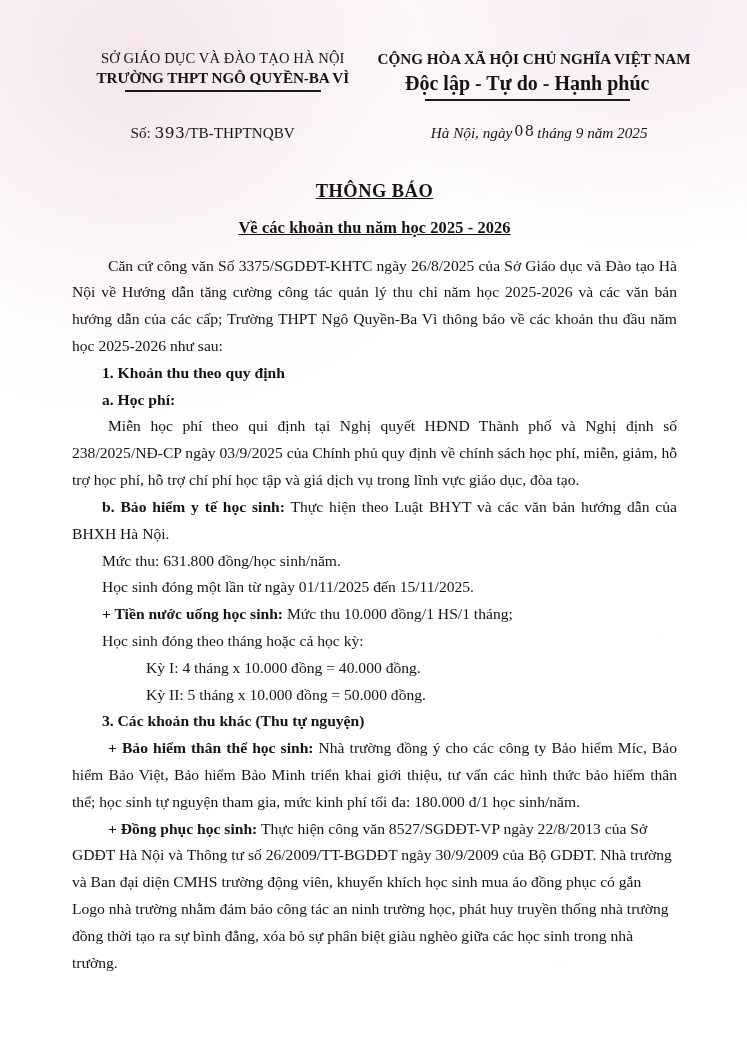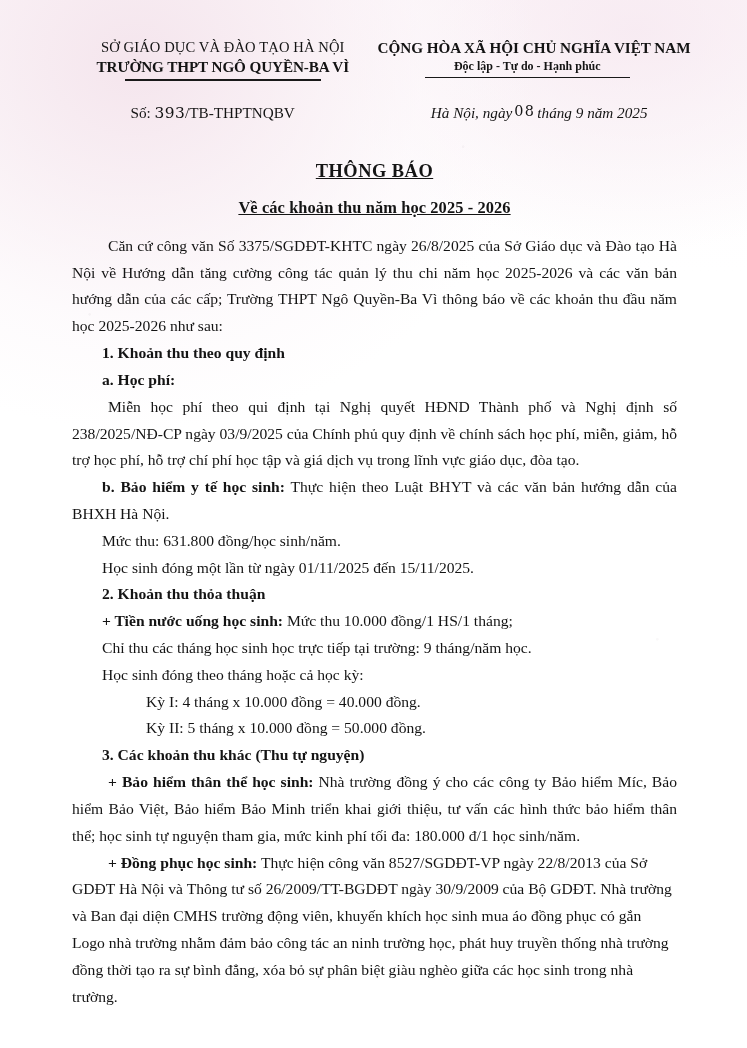--- a/index.html
+++ b/index.html
@@ -41,21 +41,21 @@
 
   .content {
     position: relative;
     padding: 0 70px 0 72px;
     box-sizing: border-box;
   }
 
   
   .doc-header {
     display: flex;
-    padding-top: 38px;
+    padding-top: 49px;
     align-items: flex-start;
   }
   .hdr-left {
     width: 50.5%;
     text-align: center;
     padding-right: 4px;
   }
   .hdr-right {
     width: 49.5%;
     text-align: center;
@@ -73,21 +73,21 @@
   }
   .nation-line {
     font-weight: bold;
     font-size: 15.2px;
     line-height: 1.32;
     letter-spacing: -0.05px;
     white-space: nowrap;
   }
   .nation-sub {
     font-weight: bold;
-    font-size: 12px;
+    font-size: 20px;
     line-height: 1.4;
     white-space: nowrap;
   }
   .rule {
     height: 1.6px;
     background: #191919;
     margin: 2px auto 0 auto;
   }
   .rule-left  { width: 196px; }
   .rule-right { width: 205px; }
@@ -205,25 +205,23 @@
       <p class="para ind-sm b">a. Học phí:</p>
 
       <p class="para">Miễn học phí theo qui định tại Nghị quyết HĐND Thành phố và Nghị định số 238/2025/NĐ-CP ngày 03/9/2025 của Chính phủ quy định về chính sách học phí, miễn, giảm, hỗ trợ học phí, hỗ trợ chí phí học tập và giá dịch vụ trong lĩnh vực giáo dục, đòa tạo.</p>
 
       <p class="para ind-sm"><b>b. Bảo hiểm y tế học sinh:</b> <span>Thực hiện theo Luật BHYT và các văn bản hướng dẫn của BHXH Hà Nội.</span></p>
 
       <p class="para ind-sm">Mức thu: 631.800 đồng/học sinh/năm.</p>
 
       <p class="para ind-sm">Học sinh đóng một lần từ ngày 01/11/2025 đến 15/11/2025.</p>
 
-      <p class="para ind-sm b">2. Khoản thu thỏa thuận</p>
 
       <p class="para ind-sm"><b>+ Tiền nước uống học sinh:</b> <span>Mức thu 10.000 đồng/1 HS/1 tháng;</span></p>
 
-      <p class="para ind-sm">Chỉ thu các tháng học sinh học trực tiếp tại trường: 9 tháng/năm học.</p>
 
       <p class="para ind-sm">Học sinh đóng theo tháng hoặc cả học kỳ:</p>
 
       <p class="para ind-lg">Kỳ I:   4 tháng x 10.000 đồng = 40.000 đồng.</p>
 
       <p class="para ind-lg">Kỳ II: 5 tháng x 10.000 đồng = 50.000 đồng.</p>
 
       <p class="para ind-sm b">3. Các khoản thu khác (Thu tự nguyện)</p>
 
       <p class="para"><b>+ Bảo hiểm thân thể học sinh:</b> <span>Nhà trường đồng ý cho các công ty Bảo hiểm Míc, Bảo hiểm Bảo Việt, Bảo hiểm Bảo Minh triển khai giới thiệu, tư vấn các hình thức bảo hiểm thân thể; học sinh tự nguyện tham gia, mức kinh phí tối đa: 180.000 đ/1 học sinh/năm.</span></p>

